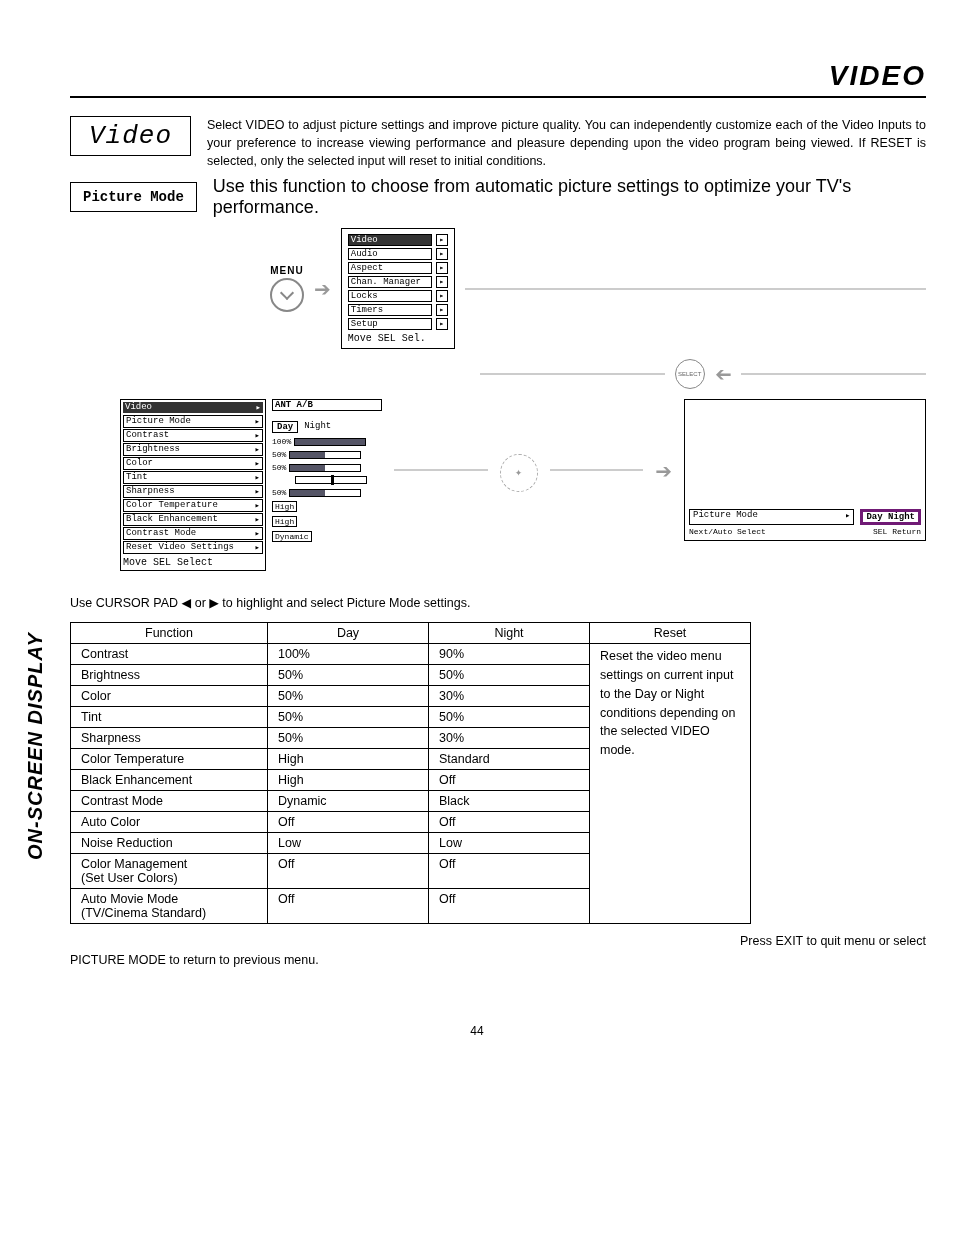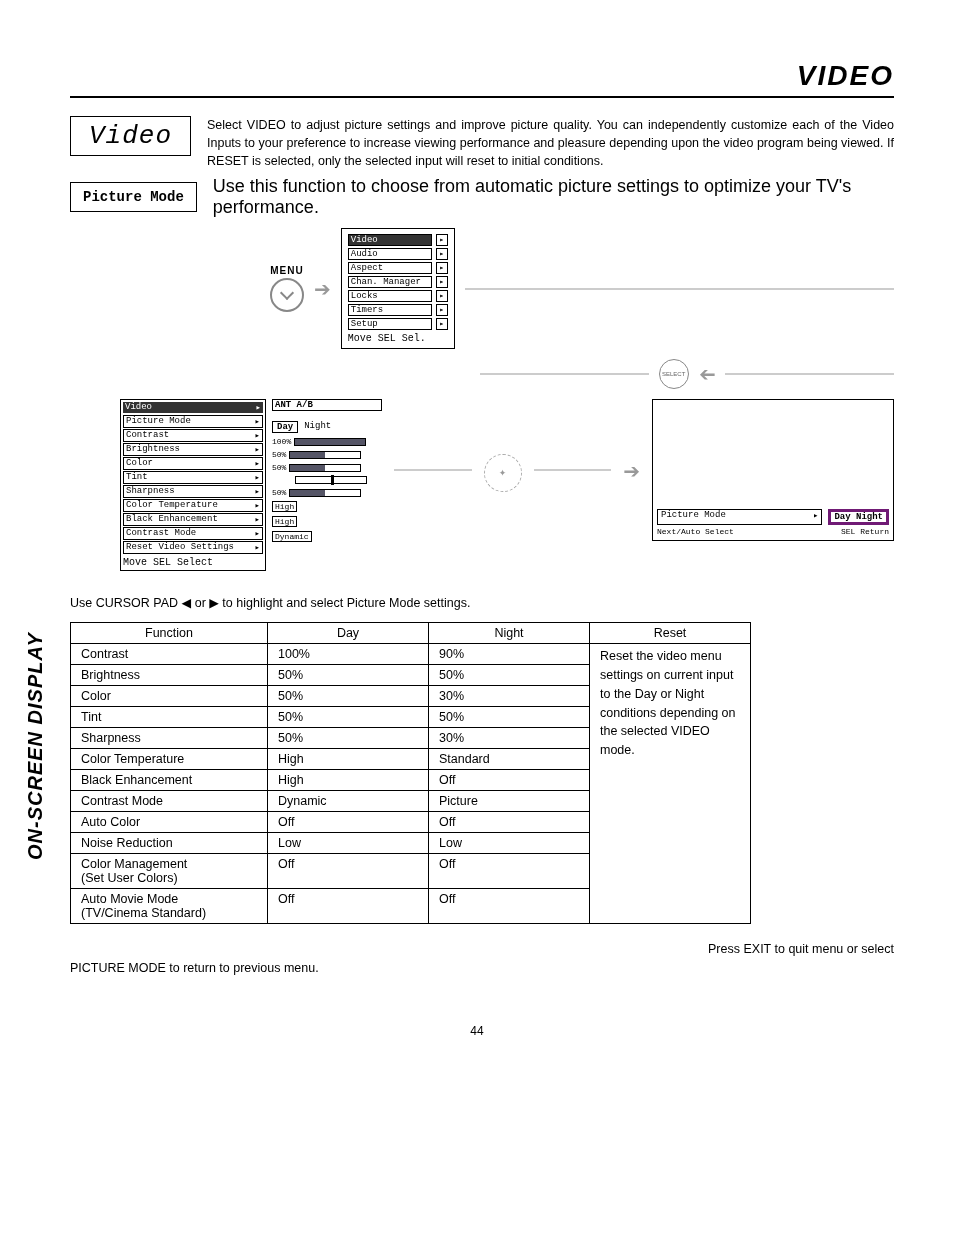--- a/index.html
+++ b/index.html
@@ -7,21 +7,21 @@
     padding: 0;
     font-family: Arial, Helvetica, sans-serif;
     color: #000;
     background: #fff;
   }
   .page {
     width: 954px;
     height: 1056px;
     position: relative;
     box-sizing: border-box;
-    padding: 60px 60px 40px 70px;
+    padding: 60px 28px 40px 70px;
   }
   .page-title {
     text-align: right;
     font-size: 28px;
     font-weight: bold;
     font-style: italic;
     letter-spacing: 2px;
     border-bottom: 2px solid #000;
     padding-bottom: 4px;
     margin-bottom: 18px;
@@ -285,21 +285,21 @@
     justify-content: space-between;
     font-size: 8px;
   }
   .cursor-instr {
     font-size: 12.5px;
     margin: 10px 0 12px 0;
   }
   table.settings-table {
     border-collapse: collapse;
     font-size: 12.5px;
-    margin-bottom: 16px;
+    margin-bottom: 8px;
   }
   table.settings-table th,
   table.settings-table td {
     border: 1px solid #000;
     padding: 3px 10px;
     text-align: left;
     vertical-align: top;
   }
   table.settings-table th {
     font-weight: normal;
@@ -565,21 +565,21 @@
           <td>Standard</td>
         </tr>
         <tr>
           <td style="white-space: pre-line;">Black Enhancement</td>
           <td>High</td>
           <td>Off</td>
         </tr>
         <tr>
           <td style="white-space: pre-line;">Contrast Mode</td>
           <td>Dynamic</td>
-          <td>Picture</td>
+          <td>Black</td>
         </tr>
         <tr>
           <td style="white-space: pre-line;">Auto Color</td>
           <td>Off</td>
           <td>Off</td>
         </tr>
         <tr>
           <td style="white-space: pre-line;">Noise Reduction</td>
           <td>Low</td>
           <td>Low</td>

